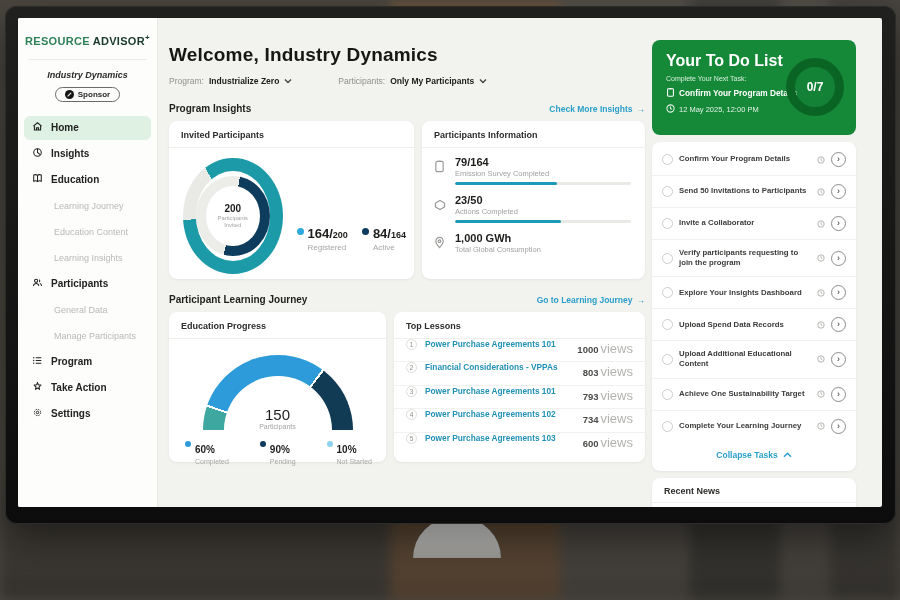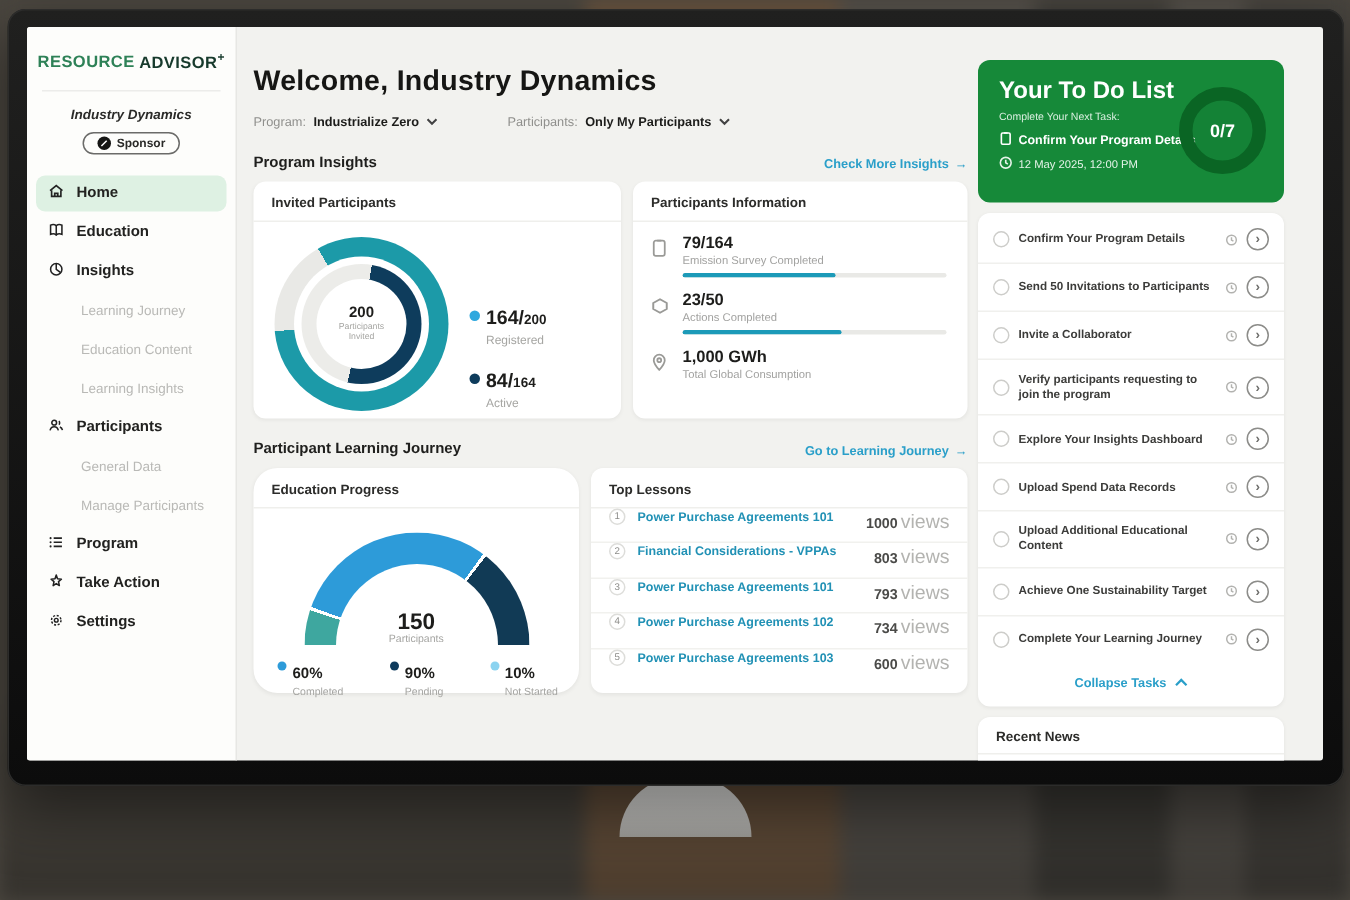--- a/index.html
+++ b/index.html
@@ -61,43 +61,43 @@
   .card-title { font-size:9px; font-weight:bold; color:#2c2c2a; padding:9px 12px 7px; border-bottom:1px solid #efefec; }
 
   .card-invited { width:245px; height:158px; }
   .invited-body { display:flex; align-items:center; gap:14px; padding:10px 8px 0 14px; }
   .donut { position:relative; width:116px; height:116px; border-radius:50%; }
   .donut-mid { position:absolute; inset:13px; border-radius:50%; background:#fff; display:flex; align-items:center; justify-content:center; }
   .donut-inner { position:relative; width:80px; height:80px; border-radius:50%; }
   .donut-hole { position:absolute; inset:10px; border-radius:50%; background:#fff; display:flex; flex-direction:column; align-items:center; justify-content:center; text-align:center; }
   .donut-hole .dv { font-size:10px; font-weight:bold; color:#1d1d1b; }
   .donut-hole .dl { font-size:5.8px; color:#a5a5a2; margin-top:1px; width:44px; line-height:1.25; }
-  .leg { display:flex; flex-direction:column; gap:14px;margin-top:44px; }
+  .leg { display:flex; flex-direction:row; gap:14px;margin-top:44px; }
   .leg-item { position:relative; padding-left:11px; }
   .leg-dot { position:absolute; left:0; top:4px; width:7px; height:7px; border-radius:50%; }
   .leg-val { font-size:13px; font-weight:bold; color:#1d1d1b; }
   .leg-total { font-size:9px; font-weight:bold; color:#1d1d1b; }
   .leg-lab { font-size:8px; color:#a5a5a2; margin-top:1px; }
 
   .card-info { flex:1; height:158px; }
   .info-body { padding:8px 14px 0 12px; }
   .stat { display:flex; gap:8px; margin-bottom:9px; }
   .stat-icon { width:13px; padding-top:3px; color:#9a9a97; flex:0 0 auto; }
   .stat-main { flex:1; }
   .stat-val { font-size:11px; font-weight:bold; color:#1d1d1b; }
   .stat-lab { font-size:7.5px; color:#a2a2a0; margin-top:1px; }
   .bar { margin-top:4px; height:3px; border-radius:2px; background:#e9e9e6; overflow:hidden; }
   .bar-fill { height:100%; border-radius:2px; background:#1c9ab8; }
 
-  .card-edu { width:217px; height:150px;border-radius:16px; }
+  .card-edu { width:217px; height:150px; }
   .gauge-wrap { position:relative; width:150px; height:75px; margin:16px auto 0; overflow:hidden; }
   .gauge-arc { position:absolute; left:0; top:0; width:150px; height:150px; border-radius:50%; }
   .gauge-hole { position:absolute; left:21px; top:21px; width:108px; height:108px; border-radius:50%; background:#fff; }
   .gauge-center { position:absolute; left:0; bottom:0; width:150px; text-align:center; }
-  .gauge-center .gv { font-size:15px; font-weight:bold; color:#1d1d1b; }
+  .gauge-center .gv { font-size:15px; font-weight:normal; color:#1d1d1b; }
   .gauge-center .gl { font-size:7px; color:#a5a5a2; }
   .gauge-leg { display:flex; justify-content:space-between; padding:9px 14px 0 16px; }
   .gl-item { position:relative; padding-left:10px; }
   .gl-dot { position:absolute; left:0; top:2px; width:6px; height:6px; border-radius:50%; }
   .gl-val { font-size:10px; font-weight:bold; color:#1d1d1b; }
   .gl-lab { font-size:7px; color:#a5a5a2; margin-top:1px; }
 
   .card-lessons { flex:1; height:150px; }
   .lesson-row { display:flex; gap:8px; padding:0 12px; height:23.4px; border-bottom:1px solid #f1f1ee; }
   .lesson-row:last-child { border-bottom:none; }
@@ -164,31 +164,31 @@
           <div class="nav-item active">
             <span><svg width="11" height="11" viewBox="0 0 16 16" fill="none" stroke="#222" stroke-width="1.6">
                   <path d="M2 7.5 8 2.5l6 5"></path>
                   <path d="M3.5 7v6h9V7"></path>
                   <path d="M6.5 13v-3h3v3"></path>
                 </svg></span>
             <span>Home</span>
           </div>
           <div class="nav-item">
             <span><svg width="11" height="11" viewBox="0 0 16 16" fill="none" stroke="#222" stroke-width="1.5">
+                  <circle cx="8" cy="8" r="5.5"></circle>
+                  <path d="M8 2.5V8l4 3"></path>
+                </svg></span>
+            <span>Insights</span>
+          </div>
+          <div class="nav-item">
+            <span><svg width="11" height="11" viewBox="0 0 16 16" fill="none" stroke="#222" stroke-width="1.5">
                   <path d="M8 3.5C6.5 2.3 4 2.3 2.5 3v9c1.5-.7 4-.7 5.5.5 1.5-1.2 4-1.2 5.5-.5V3c-1.5-.7-4-.7-5.5.5z"></path>
                   <path d="M8 3.5V13"></path>
                 </svg></span>
             <span>Education</span>
-          </div>
-          <div class="nav-item">
-            <span><svg width="11" height="11" viewBox="0 0 16 16" fill="none" stroke="#222" stroke-width="1.5">
-                  <circle cx="8" cy="8" r="5.5"></circle>
-                  <path d="M8 2.5V8l4 3"></path>
-                </svg></span>
-            <span>Insights</span>
           </div>
           <div class="nav-item sub">
             <span>Learning Journey</span>
           </div>
           <div class="nav-item sub">
             <span>Education Content</span>
           </div>
           <div class="nav-item sub">
             <span>Learning Insights</span>
           </div>

